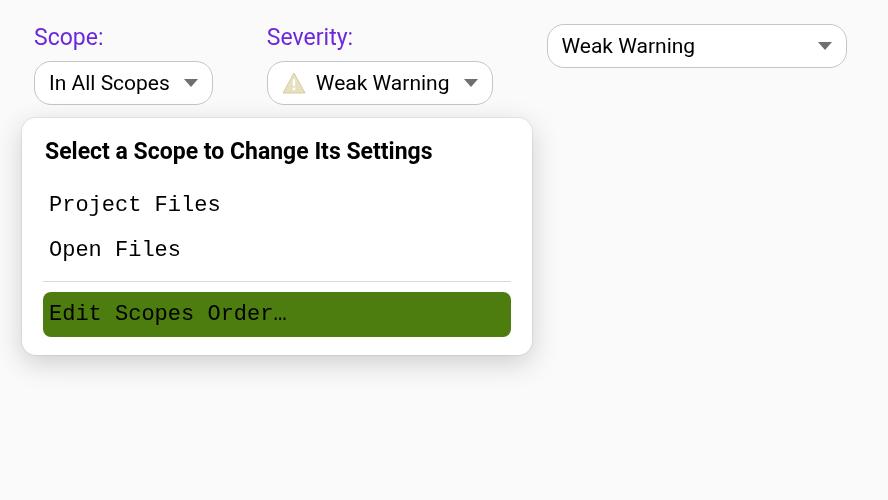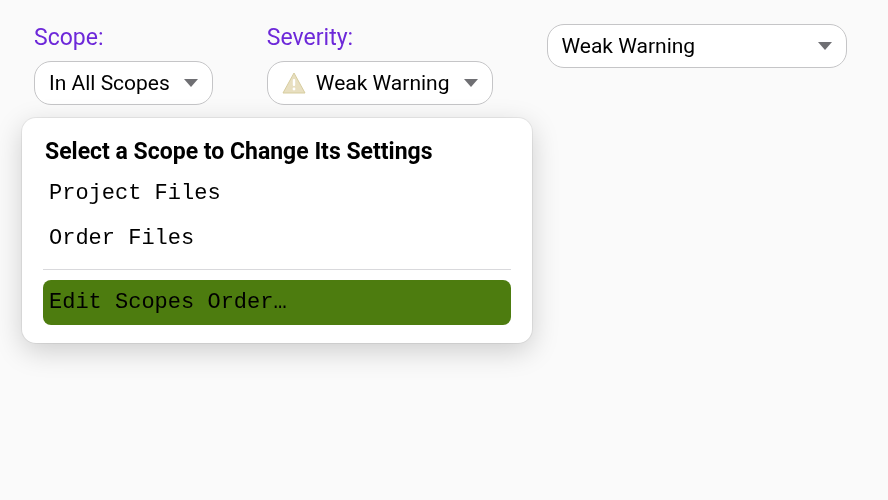--- a/index.html
+++ b/index.html
@@ -66,21 +66,21 @@
       left: 22px;
       width: 510px;
       background: #fff;
       border-radius: 14px;
       box-shadow: 0 8px 28px rgba(0,0,0,0.18), 0 0 0 1px rgba(0,0,0,0.06);
       padding: 20px 21px 18px 21px;
     }
     .popup-title {
       font-size: 23px;
       font-weight: 700;
-      margin-bottom: 6px;
+      margin-bottom: 18px;
       padding-left: 2px;
     }
     .popup-item {
       font-size: 22px;
       padding: 10px 6px;
       border-radius: 8px;
       cursor: pointer;
       font-family: Liberation Mono, monospace;
     }
     .popup-item.highlight {
@@ -135,16 +135,16 @@
       <span class="dropdown-text">Weak Warning</span>
       <span class="chevron"></span>
     </div>
   </div>
 
 </div>
 
 <div class="popup">
   <div class="popup-title">Select a Scope to Change Its Settings</div>
   <div class="popup-item">Project Files</div>
-  <div class="popup-item">Order Files</div>
+  <div class="popup-item">Open Files</div>
   <div class="separator"></div>
   <div class="popup-item highlight">Edit Scopes Order…</div>
 </div>
 
 </body></html>

